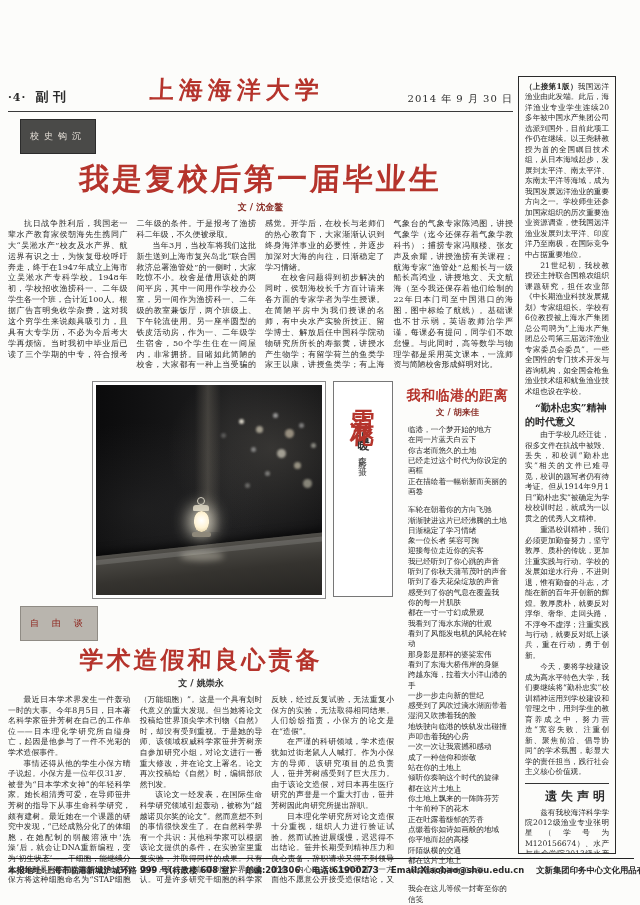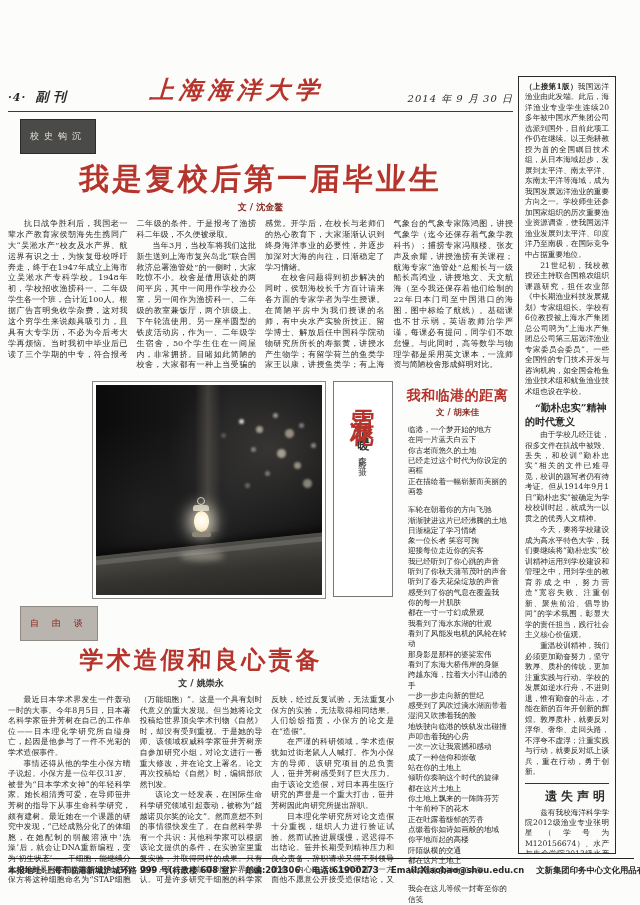--- a/index.html
+++ b/index.html
@@ -9,21 +9,21 @@
     font-family:"DejaVu Serif","Liberation Serif",serif;
     color:#2a2a2a;
     position:relative;
     overflow:hidden;
   }
   .page{position:absolute;inset:0;background:#fcfcfa;}
 
   
   .main-col{position:absolute;left:8px;top:74px;width:505px;}
   .header{display:flex;align-items:flex-end;justify-content:space-between;
-          border-bottom:1.5px solid #3a3a3a;padding-bottom:5px;font-style:italic;}
+          border-bottom:1.5px solid #3a3a3a;padding-bottom:5px;}
   .pageno{font-size:11px;font-weight:bold;letter-spacing:1px;}
   .section{font-size:13px;font-weight:bold;margin-left:4px;}
   .masthead{font-size:24px;font-weight:bold;color:#b5342c;letter-spacing:5px;
             font-family:"DejaVu Serif",serif;transform:skewX(-3deg);}
   .date{font-size:10px;letter-spacing:1px;}
 
   
   .kicker{display:inline-block;background:#4a4a48;color:#e8e2da;font-size:9px;
           padding:10px 9px;letter-spacing:5px;margin:7px 0 0 12px;border:1px solid #2c2c2c;}
   .kicker.light{background:#b9b5ae;color:#8e241d;border:1px solid #8f8b84;}
@@ -232,22 +232,22 @@
   <div class="sidebar">
     <div class="lead">
       <p><b class="cont-label">（上接第1版）</b><span>我国远洋渔业由此发端。此后，海洋渔业专业学生连续20多年被中国水产集团公司选派到国外，目前此项工作仍在继续。以王尧耕教授为首的全国瞩目技术组，从日本海域起步，发展到太平洋、南太平洋、东南太平洋等海域，成为我国发展远洋渔业的重要方向之一。学校师生还参加国家组织的历次重要渔业资源调查，使我国远洋渔业发展到太平洋、印度洋乃至南极，在国际竞争中占据重要地位。</span></p>
     </div>
     <div>
         <p>21世纪初，我校教授还主持联合国粮农组织课题研究，担任农业部《中长期渔业科技发展规划》专家组组长。学校有6位教授被上海水产集团总公司聘为“上海水产集团总公司第三届远洋渔业专家委员会委员”。一些全国性的专门技术开发与咨询机构，如全国金枪鱼渔业技术组和鱿鱼渔业技术组也设在学校。</p>
       </div>
     <div class="sb-subhead">“勤朴忠实”精神的时代意义</div>
     <div>
         <p>由于学校几经迁徙，很多文件在抗战中被毁、丢失，和校训“勤朴忠实”相关的文件已难寻觅，校训的题写者仍有待考证。但从1914年9月1日“勤朴忠实”被确定为学校校训时起，就成为一以贯之的优秀人文精神。</p>
+        <p>重温校训精神，我们必须更加勤奋努力，坚守敦厚、质朴的传统，更加注重实践与行动。学校的发展如逆水行舟，不进则退，惟有勤奋的斗志，才能在新的百年开创新的辉煌。敦厚质朴，就要反对浮华、奢华、走回头路，不浮夸不虚浮；注重实践与行动，就要反对纸上谈兵，重在行动，勇于创新。</p>
         <p>今天，要将学校建设成为高水平特色大学，我们要继续将“勤朴忠实”校训精神运用到学校建设和管理之中，用到学生的教育养成之中，努力营造“宽容失败、注重创新、聚焦前沿、倡导协同”的学术氛围，彰显大学的责任担当，践行社会主义核心价值观。</p>
-        <p>重温校训精神，我们必须更加勤奋努力，坚守敦厚、质朴的传统，更加注重实践与行动。学校的发展如逆水行舟，不进则退，惟有勤奋的斗志，才能在新的百年开创新的辉煌。敦厚质朴，就要反对浮华、奢华、走回头路，不浮夸不虚浮；注重实践与行动，就要反对纸上谈兵，重在行动，勇于创新。</p>
       </div>
 
     <div class="sb-divider"></div>
     <div class="notice-title">遗失声明</div>
     <p>兹有我校海洋科学学院2012级渔业专业张明星（学号为M120156674）、水产与生命学院2013级水产养殖专业高晓梅（学号为D130101011），学生证不慎遗失。特此声明。</p>
 
   </div>
 
   <div class="footer">
     <span>本报地址:上海市临港新城沪城环路 999 号(行政楼 608 室)</span>

